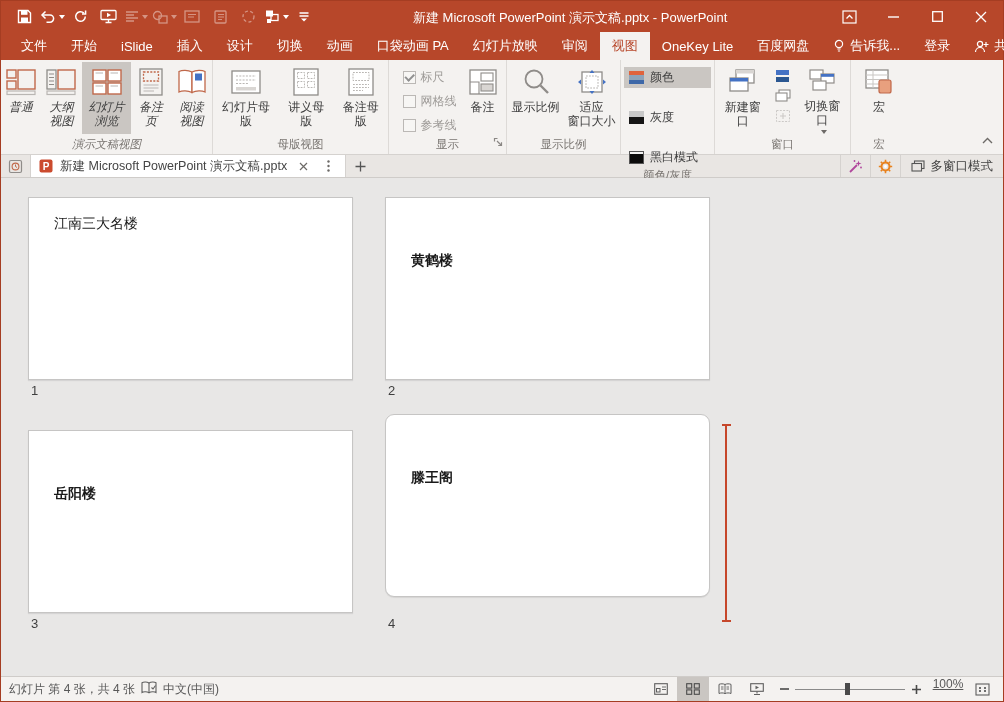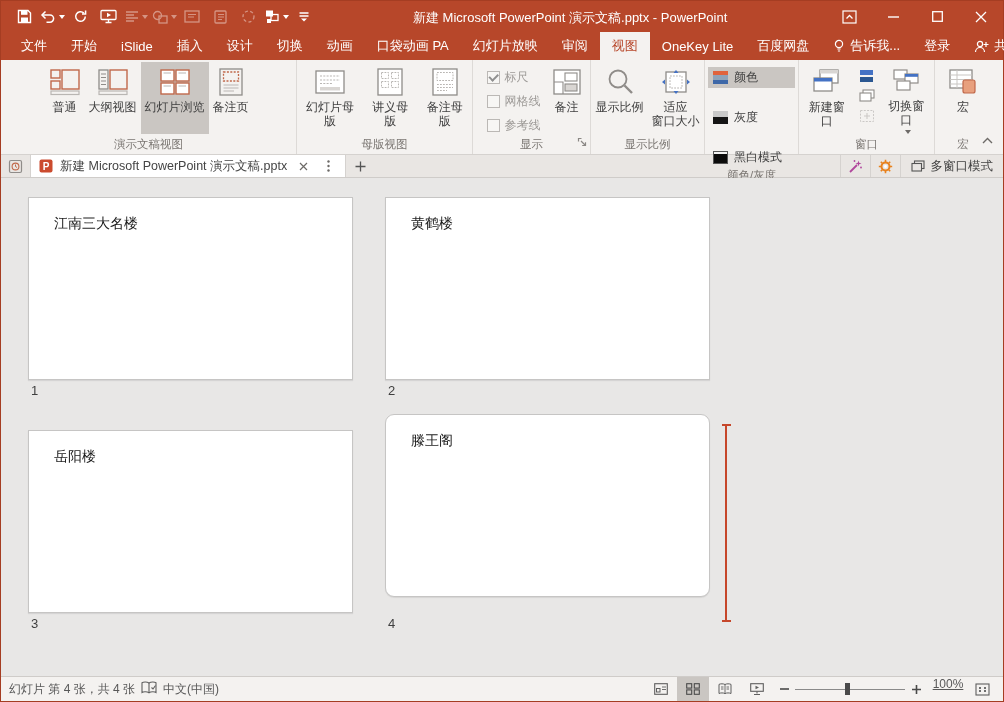--- a/index.html
+++ b/index.html
@@ -57,21 +57,21 @@
   .dt-iconbtn{display:flex;align-items:center;justify-content:center;width:18px;height:100%;}
   .dt-plus{width:28px;display:flex;align-items:center;justify-content:center;}
   .dt-right{margin-left:auto;display:flex;align-items:stretch;}
   .dt-right .dt-tool{width:30px;display:flex;align-items:center;justify-content:center;border-left:1px solid #d5d2cf;}
   .dt-multiwin{display:flex;align-items:center;gap:6px;padding:0 10px;border-left:1px solid #d5d2cf;white-space:nowrap;}
 
   
   .canvas{flex:1;background:#E8E7E6;position:relative;overflow:hidden;}
   .slide{position:absolute;width:325px;height:183px;background:#fff;border:1px solid #c6c5c4;box-shadow:0 1px 1px rgba(0,0,0,.08);}
   .slide-title{position:absolute;left:25px;top:17px;font-size:14px;color:#1a1a1a;}
-  .slide-title.bold{font-weight:normal;}
+  .slide-title.bold{font-weight:bold;margin-top:37px;}
   .slide-num{position:absolute;font-size:13px;color:#3f3f3f;}
   .insert-line{position:absolute;left:724px;top:246px;width:2px;height:198px;background:#C6472B;}
   .insert-line::before,.insert-line::after{content:"";position:absolute;left:-3.5px;width:9px;height:2px;background:#C6472B;}
   .insert-line::before{top:0;}
   .insert-line::after{bottom:0;}
 
   
   .statusbar{height:25px;flex:0 0 25px;background:#F4F2F0;border-top:1px solid #cfccc9;display:flex;align-items:center;padding:0 8px;font-size:12px;color:#585858;}
   .sb-left{display:flex;align-items:center;gap:6px;}
   .sb-right{margin-left:auto;display:flex;align-items:flex-start;text-decoration:underline;}
@@ -217,21 +217,21 @@
           <circle cx="6" cy="4" r="2.6" fill="none" stroke="#fff" stroke-width="1.2"></circle>
           <path d="M1.5 12 a4.5 4.5 0 0 1 9 0" fill="none" stroke="#fff" stroke-width="1.2"></path>
           <path d="M12 2 V7 M9.5 4.5 H14.5" stroke="#fff" stroke-width="1.2"></path>
         </svg>
       <span>共享</span>
     </span>
   </div>
 
   <div class="ribbon">
 
-    <div class="rgroup" style="width:296px;">
+    <div class="rgroup" style="width:212px;font-style:italic;">
       <div class="rgroup-content">
         <div class="bigbtn">
           <span class="bicon">
             <svg width="30" height="28" viewBox="0 0 30 28">
                 <rect x="1" y="2" width="9" height="8" fill="none" stroke="#C0684A" stroke-width="1.4"></rect>
                 <rect x="1" y="13" width="9" height="8" fill="none" stroke="#C0684A" stroke-width="1.4"></rect>
                 <rect x="12" y="2" width="17" height="19" fill="none" stroke="#C0684A" stroke-width="1.4"></rect>
                 <rect x="1" y="23" width="28" height="3.5" fill="none" stroke="#b9b6b3" stroke-width="1.2"></rect>
               </svg>
           </span>
@@ -262,20 +262,30 @@
         </div>
         <div class="bigbtn">
           <span class="bicon">
             <svg width="26" height="28" viewBox="0 0 26 28">
                 <rect x="2" y="1" width="22" height="26" fill="none" stroke="#8f8c89" stroke-width="1.3"></rect>
                 <rect x="5.5" y="4" width="15" height="9" fill="none" stroke="#C0684A" stroke-width="1.3" stroke-dasharray="2 1.4"></rect>
                 <path d="M5.5 17 H20.5 M5.5 20 H20.5 M5.5 23 H16" stroke="#b9b6b3" stroke-width="1.1"></path>
               </svg>
           </span>
           <span class="bigbtn-label">备注页</span>
+        </div>
+        <div class="bigbtn">
+          <span class="bicon">
+            <svg width="30" height="26" viewBox="0 0 30 26">
+                <path d="M15 3 C11 1 5 1 2 2.5 V23 C5 21.5 11 21.5 15 23.5 Z" fill="#fff" stroke="#C0684A" stroke-width="1.3"></path>
+                <path d="M15 3 C19 1 25 1 28 2.5 V23 C25 21.5 19 21.5 15 23.5 Z" fill="#fff" stroke="#C0684A" stroke-width="1.3"></path>
+                <rect x="18" y="4.5" width="7" height="7" fill="#4472C4"></rect>
+              </svg>
+          </span>
+          <span class="bigbtn-label">阅读视图</span>
         </div>
       </div>
       <div class="rgroup-label">演示文稿视图</div>
     </div>
 
     <div class="rgroup" style="width:176px;">
       <div class="rgroup-content">
         <div class="bigbtn">
           <span class="bicon">
             <svg width="30" height="24" viewBox="0 0 30 24">

